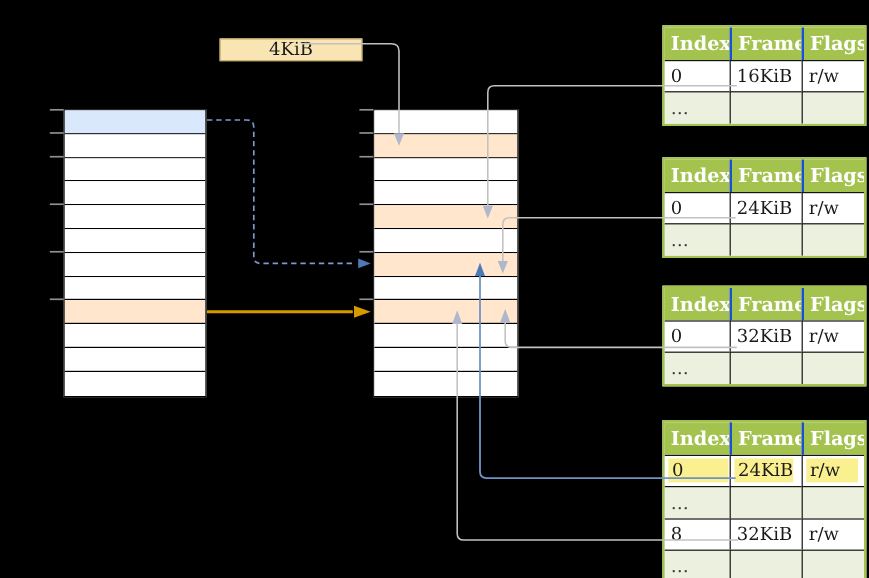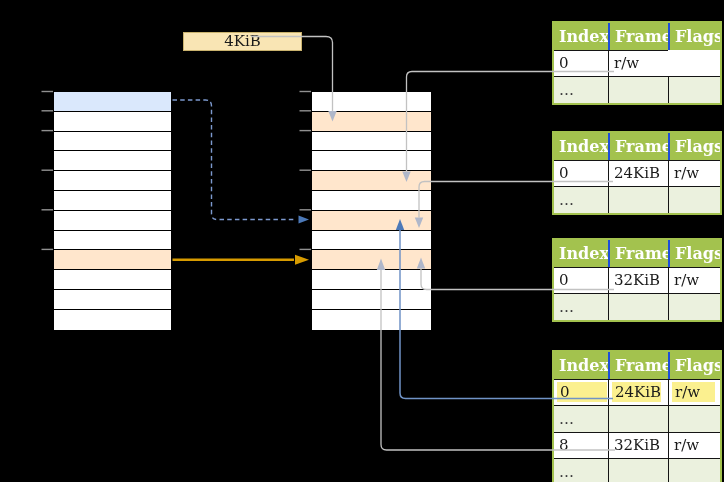--- a/index.html
+++ b/index.html
@@ -88,20 +88,21 @@
 
   <div id="tables-host">
       <div class="pt" style="top: 21px;">
         <div class="pt-hrow">
           <div class="pt-h">Index</div>
           <div class="pt-h">Frame</div>
           <div class="pt-h">Flags</div>
         </div>
         <div class="pt-row">
           <div class="pt-c">0</div>
+          <div class="pt-c">16KiB</div>
           <div class="pt-c">r/w</div>
         </div>
         <div class="pt-row dots">
           <div class="pt-c">…</div>
           <div class="pt-c"></div>
           <div class="pt-c"></div>
         </div>
       </div>
       <div class="pt" style="top: 131px;">
         <div class="pt-hrow">

